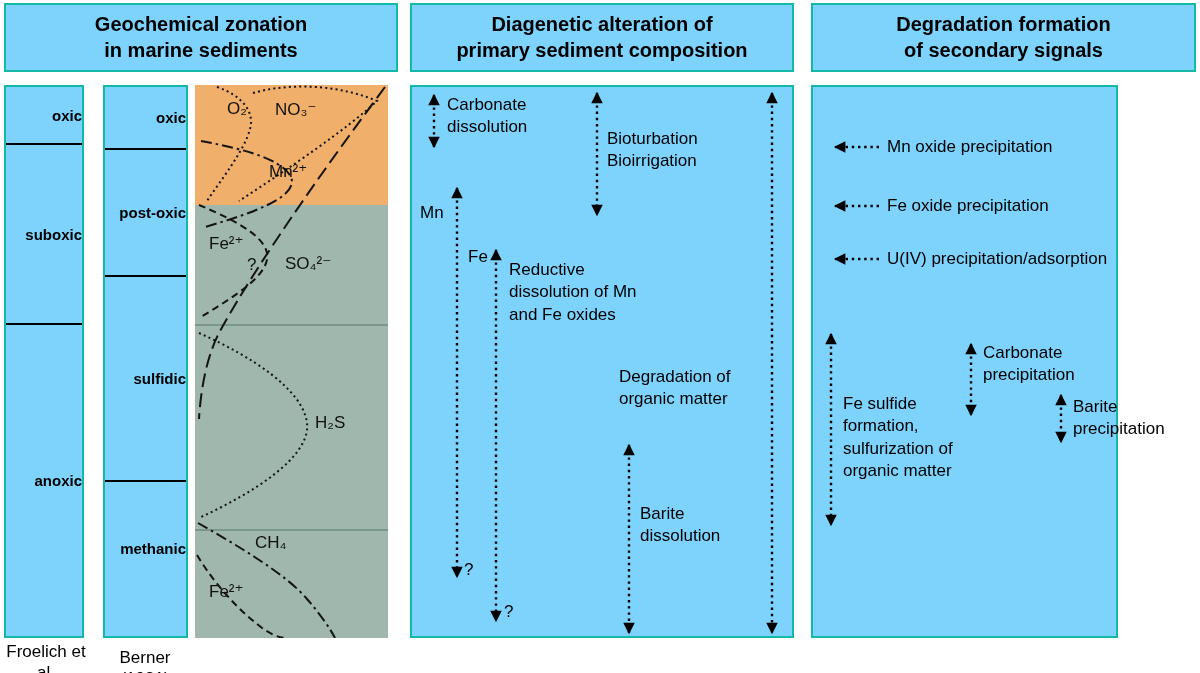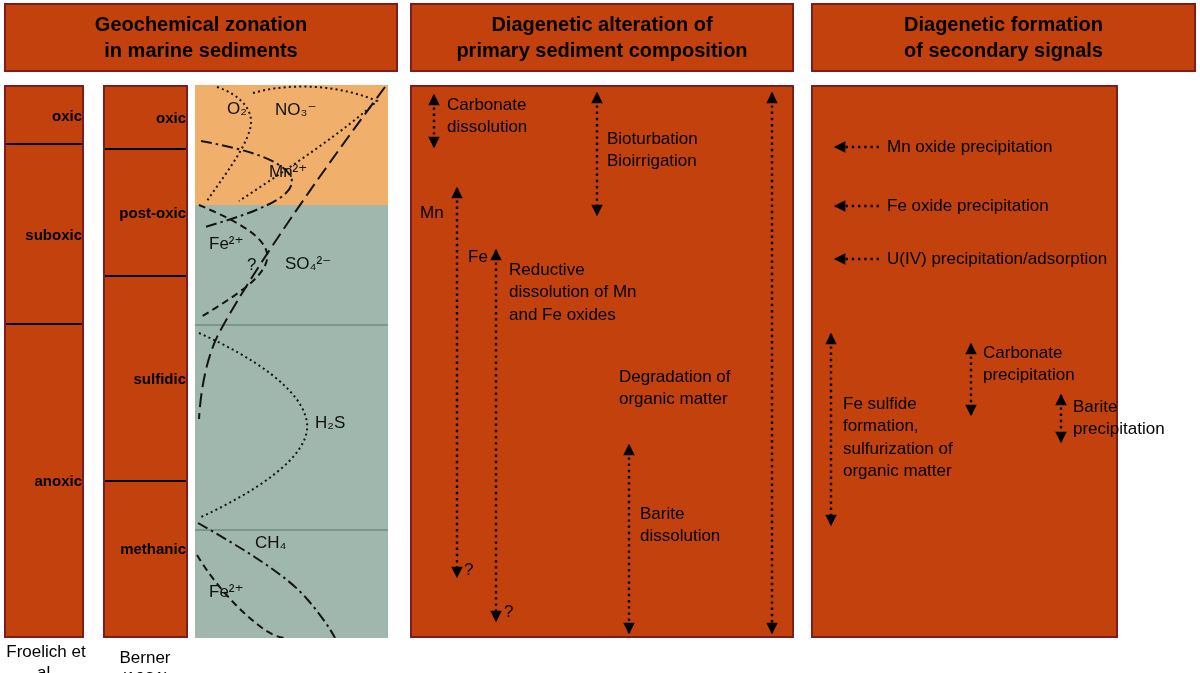--- a/index.html
+++ b/index.html
@@ -1,19 +1,19 @@
 <!DOCTYPE html>
 <html><head>
 <meta charset="utf-8">
 <style>
   * { margin:0; padding:0; box-sizing:border-box; }
   html,body { background:#fff; }
   body { font-family:"Liberation Sans","DejaVu Sans",sans-serif; color:#000; }
   .fig { position:relative; width:1200px; height:673px; background:#fff; overflow:hidden; }
-  .box { position:absolute; background:#c2410c; border:2px solid #7f1d1d; }
+  .box { position:absolute; background:#7dd3fc; border:2px solid #14b8a6; }
   .header { display:flex; align-items:center; justify-content:center; }
   .header .ttl { font-weight:bold; font-size:20px; line-height:1.28; text-align:center; white-space:pre-line; }
   .zone-cell { display:flex; align-items:center; justify-content:flex-end; font-weight:bold; font-size:15px; border-bottom:2px solid #000; }
   .zone-cell.last { border-bottom:none;margin-left:8px; }
   .profile { position:absolute; left:195px; top:85px; width:193px; height:621px; }
   .bg-oxic { position:absolute; left:0; top:0; width:100%; height:120px; background:#F0AF6B; }
   .bg-reduced { position:absolute; left:0; top:120px; width:100%; height:433px; background:#9FB7AC; }
   .profile svg, .panel svg { position:absolute; left:0; top:0; }
   .species { position:absolute; font-size:17px; color:#111; white-space:pre-line; }
   .lbl { position:absolute; font-size:17px; line-height:1.32; white-space:pre-line; color:#000; }
@@ -42,21 +42,21 @@
 
   <div class="box header" style="left:4px;top:3px;width:394px;height:69px">
     <div class="ttl">Geochemical zonation
 in marine sediments</div>
   </div>
   <div class="box header" style="left:410px;top:3px;width:384px;height:69px">
     <div class="ttl">Diagenetic alteration of
 primary sediment composition</div>
   </div>
   <div class="box header" style="left:811px;top:3px;width:385px;height:69px">
-    <div class="ttl">Diagenetic formation
+    <div class="ttl">Degradation formation
 of secondary signals</div>
   </div>
 
   <div class="box" style="left:4px;top:85px;width:80px;height:553px">
     <div class="zone-cell" style="height:58px">
         <span>oxic</span>
       </div>
     <div class="zone-cell" style="height:180px">
         <span>suboxic</span>
       </div>

